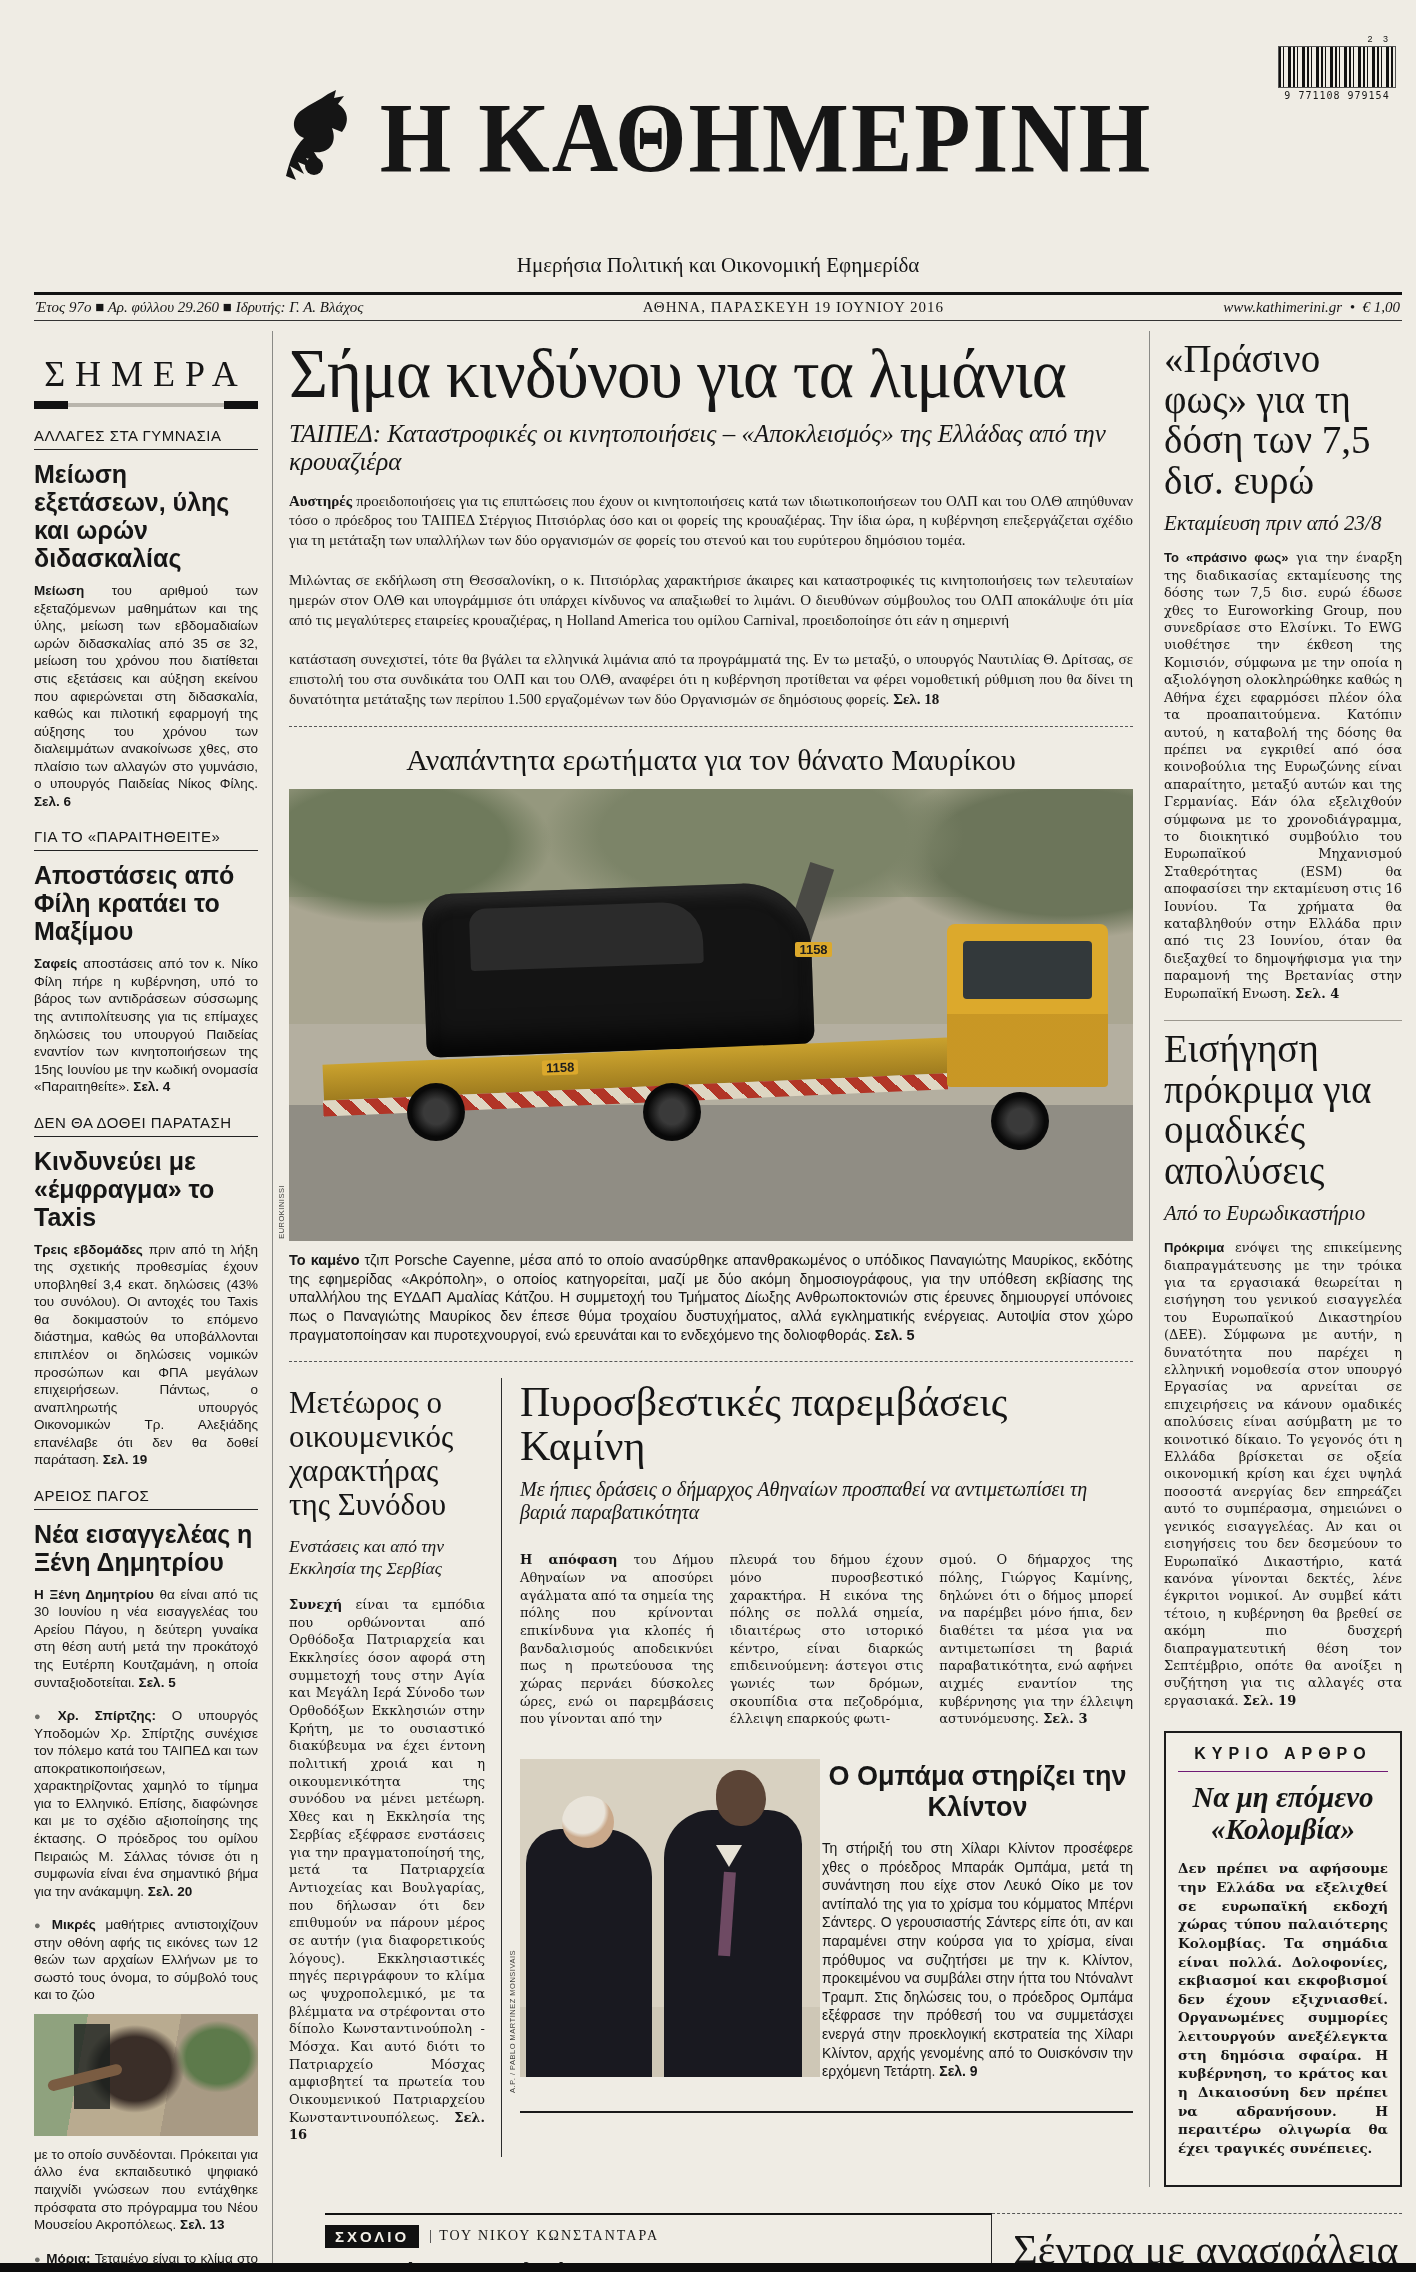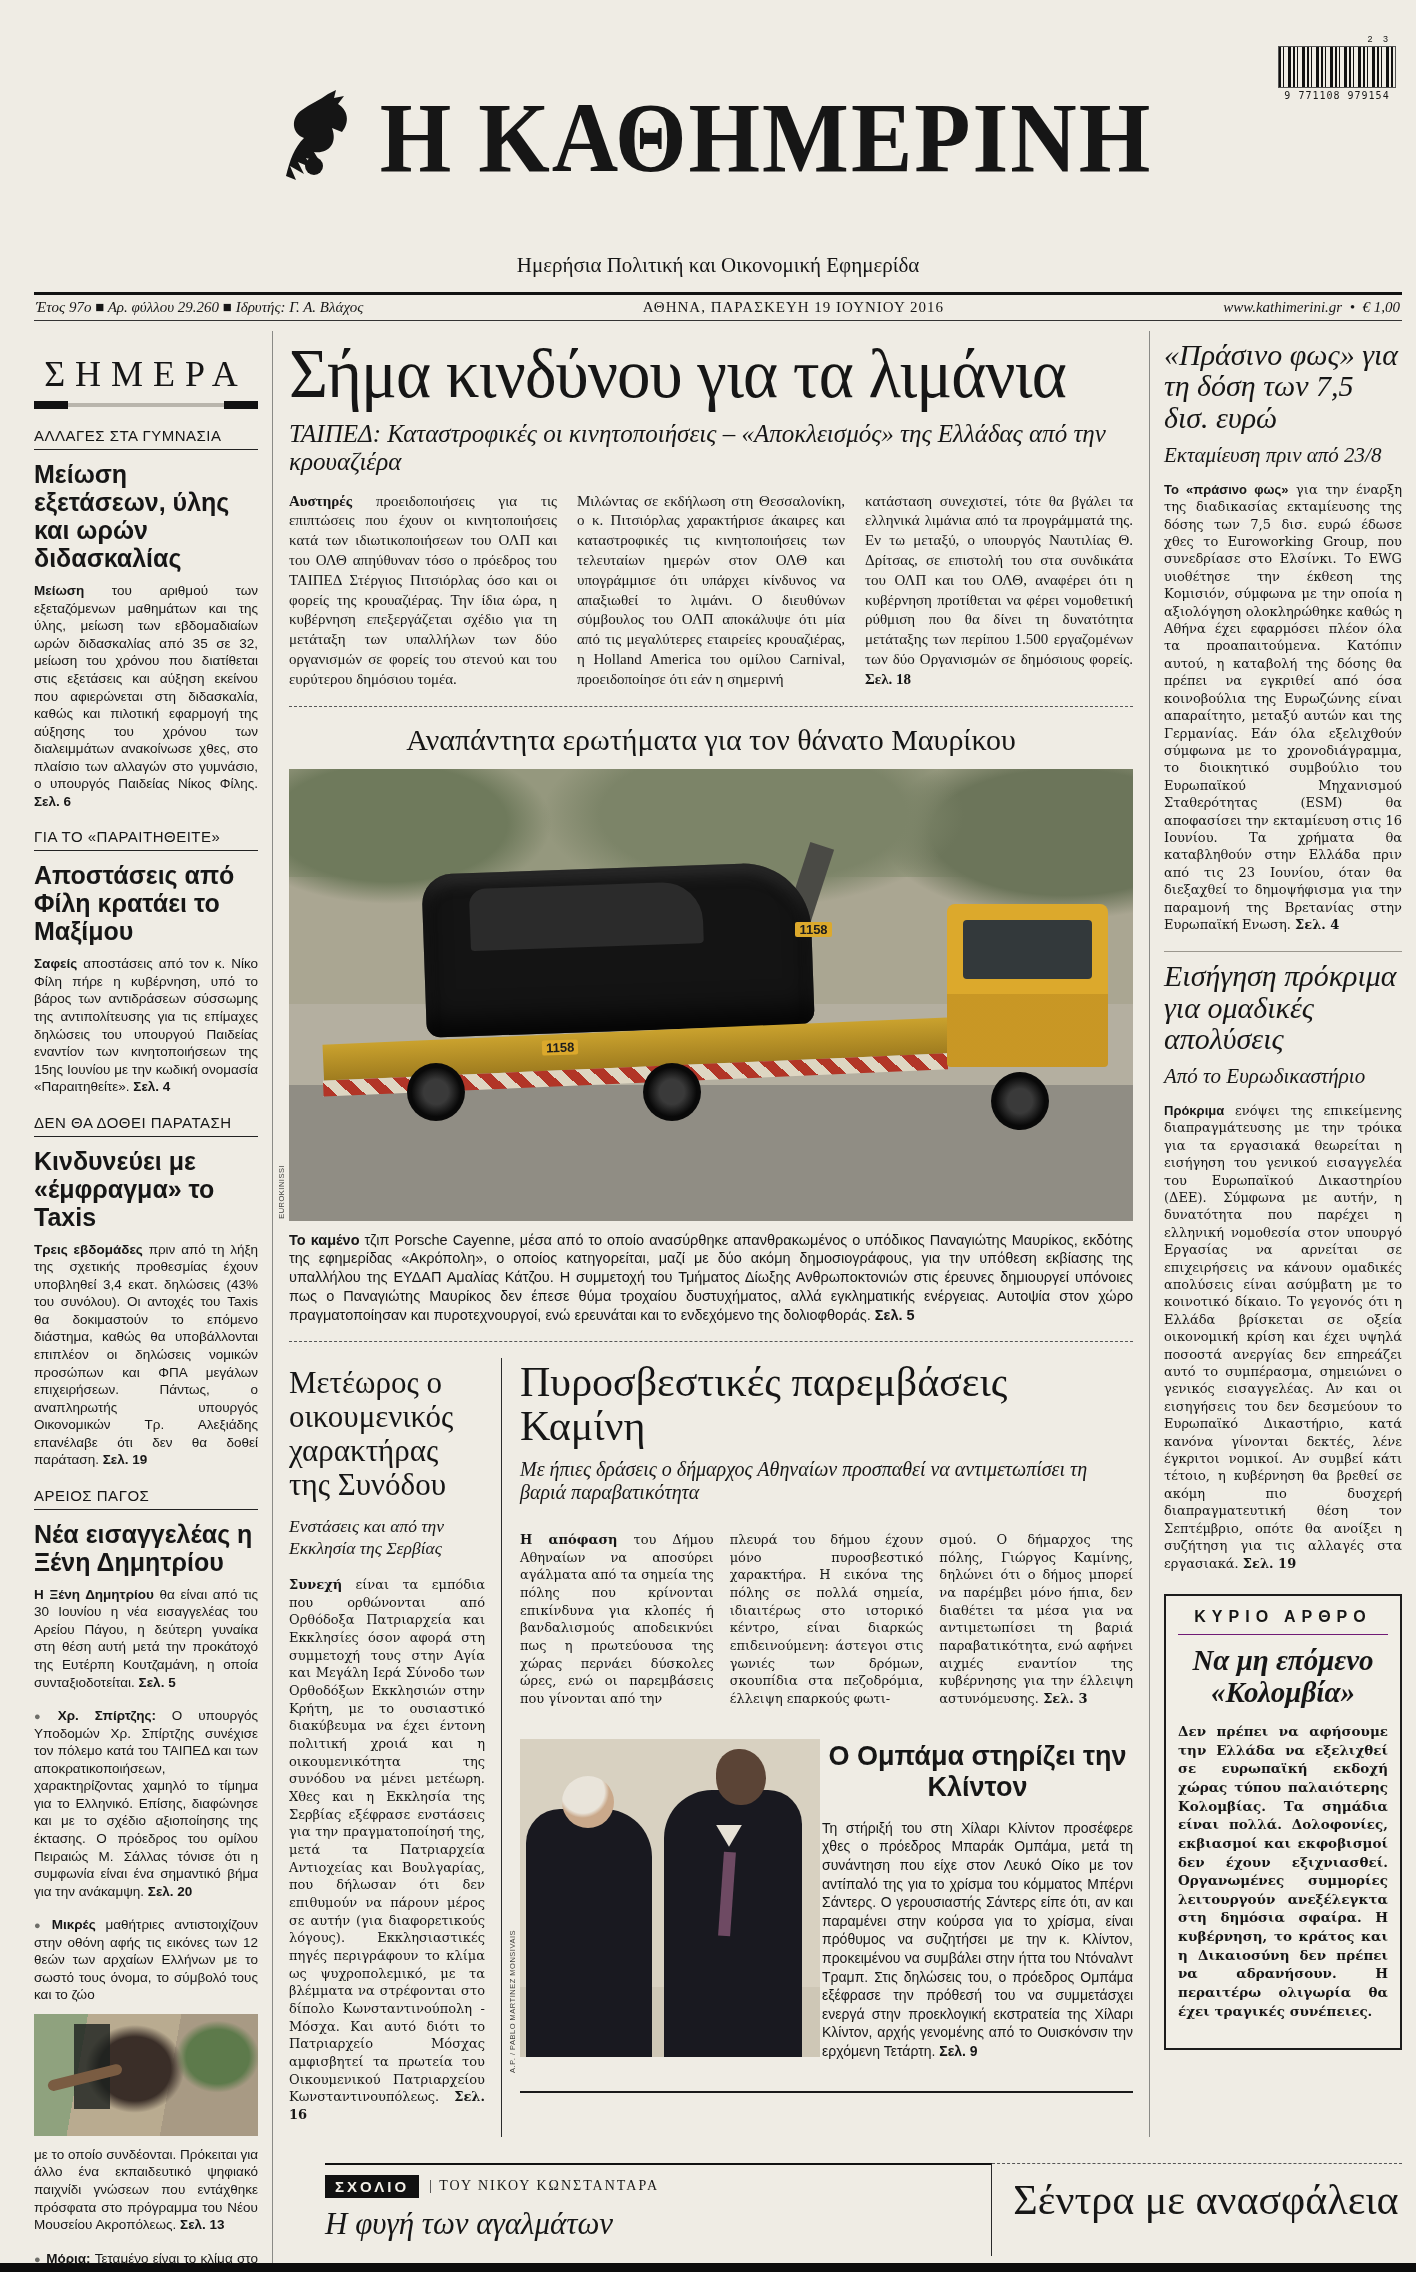--- a/index.html
+++ b/index.html
@@ -81,21 +81,21 @@
 
   
   .lead-hl{
     font-family:"Liberation Serif",serif;font-size:67px;font-weight:500;
     line-height:1.02;margin:6px 0 14px 0;letter-spacing:-1px;transform:scaleY(1.05);transform-origin:left top;
   }
   .lead-deck{
     font-family:"Liberation Serif",serif;font-style:italic;font-size:25px;
     margin:14px 0 16px 0;
   }
-  .cols3{display:flex;gap:20px;}
+  .cols3{display:flex;gap:20px;flex-direction:column;}
   .cols3 .col{flex:1;min-width:0;}
   .lead-body{font-family:"Liberation Serif",serif;font-size:15px;line-height:1.32;text-align:justify;margin:0;}
   .lead-body b{font-weight:bold;}
   .dashed{border:none;border-top:1px dashed #555;margin:16px 0;}
   .maurikou-hl{
     font-family:"Liberation Serif",serif;font-size:30px;text-align:center;
     margin:6px 0 12px 0;font-weight:500;
   }
   .ph-car{position:relative;height:452px;background:
     radial-gradient(ellipse 260px 130px at 12% 12%,#6f7a5c 0 45%,transparent 62%),
@@ -138,21 +138,21 @@
   .ph-obama .h2{position:absolute;right:18%;bottom:79%;width:50px;height:56px;border-radius:46% 54% 50% 50%;background:#5b4436;}
   .ph-obama .collar{position:absolute;right:26%;bottom:66%;width:26px;height:22px;background:#e7e2d6;clip-path:polygon(0 0,100% 0,50% 100%);}
   .ph-obama .tie{position:absolute;right:29%;bottom:38%;width:12px;height:84px;background:#6e4a63;transform:rotate(4deg);}
   .obama-art{flex:1;padding-left:2px;}
   .obama-hl{font-weight:bold;font-size:27px;line-height:1.15;text-align:center;margin:2px 0 16px 0;}
   .obama-body{font-size:14px;line-height:1.33;text-align:justify;}
   .obama-body b{font-weight:normal;}
   .mid-endrule{border:none;border-top:2px solid #1a1a1a;margin:16px 0 0 0;}
 
   
-  .rc-hl{font-family:"Liberation Serif",serif;font-size:30px;line-height:1.04;margin:8px 0 10px 0;font-weight:500;font-style:italic;}
+  .rc-hl{font-family:"Liberation Serif",serif;font-size:39px;line-height:1.04;margin:8px 0 10px 0;font-weight:500;}
   .rc-deck{font-family:"Liberation Serif",serif;font-style:italic;font-size:21px;margin:6px 0 12px 0;}
   .rc-body{font-family:"DejaVu Serif",serif;font-size:13px;line-height:1.34;text-align:justify;}
   .rc-body b{font-weight:bold;font-family:"Liberation Sans",sans-serif;}
   .rc-sep{border:none;border-top:1px solid #9b978e;margin:18px 0 6px 0;}
   .editorial{border:2px solid #1c1c1c;background:#f1eee6;padding:12px 12px 14px 12px;margin-top:22px;}
   .ed-label{font-weight:bold;letter-spacing:6px;text-align:center;font-size:16px;border-bottom:1px solid #701a75;padding-bottom:8px;margin-bottom:10px;}
   .ed-hl{font-family:"Liberation Serif",serif;font-style:italic;font-size:29px;text-align:center;line-height:1.1;margin:4px 0 12px 0;}
   .ed-body{font-family:"DejaVu Serif",serif;font-weight:bold;font-size:13.5px;line-height:1.38;text-align:justify;}
 
   

